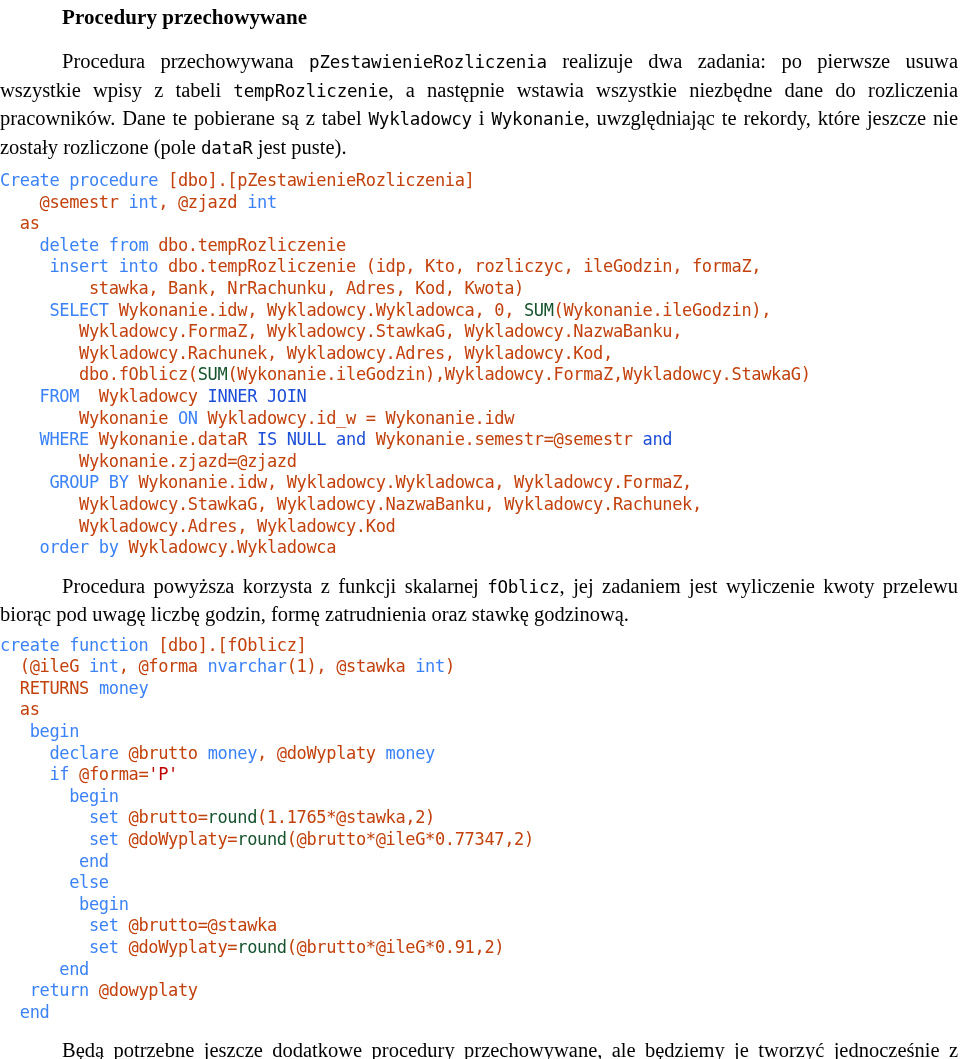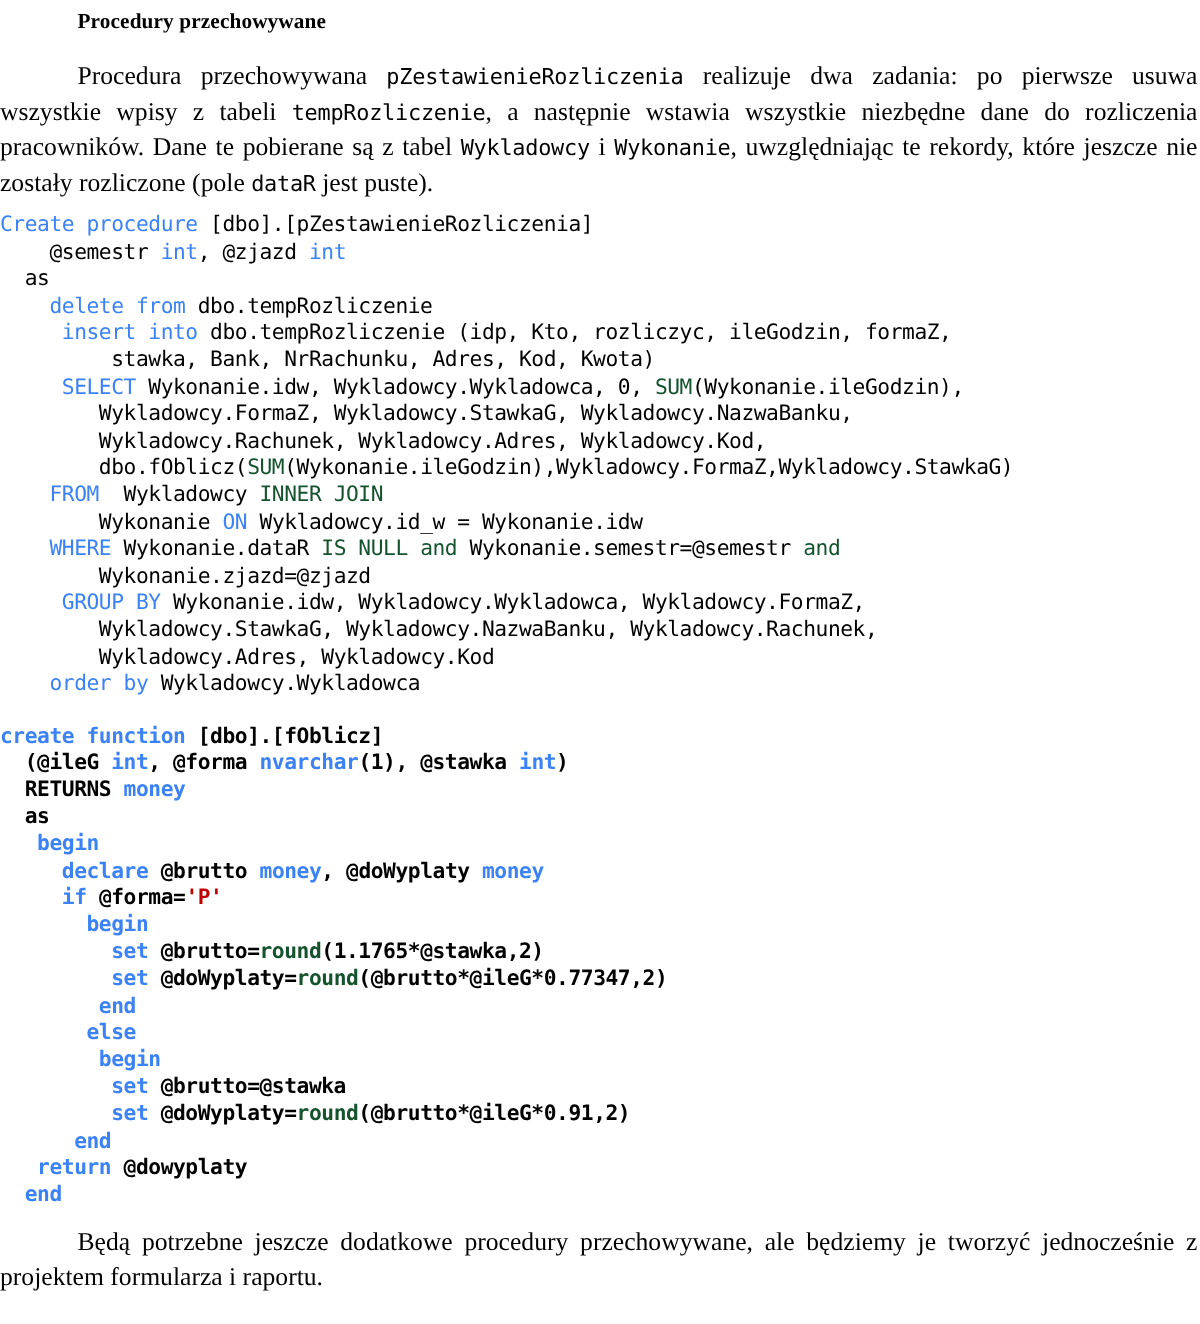--- a/index.html
+++ b/index.html
@@ -20,21 +20,21 @@
     position: relative;
     box-sizing: border-box;
     padding: 0;
     background: #ffffff;
   }
 
   
   .doc-heading {
     font-family: "Liberation Serif", "DejaVu Serif", serif;
     font-weight: bold;
-    font-size: 17px;
+    font-size: 21px;
     line-height: 26px;
     margin: 0;
     padding: 4px 0 0 0;
     text-indent: 62px;
     letter-spacing: 0.1px;
   }
 
   
   .para {
     font-family: "Liberation Serif", "DejaVu Serif", serif;
@@ -58,48 +58,49 @@
   .code {
     font-family: "DejaVu Sans Mono", "Liberation Mono", monospace;
     font-size: 17px;
     line-height: 21.6px;
     white-space: pre;
     color: #000000;
     margin: 0;
     letter-spacing: -0.35px;
   }
   .code-block-1 { margin-top: 8px; }
-  .code-block-2 { margin-top: 6px; font-weight: bold; }
+  .code-block-2 { margin-top: 6px; }
   .code .ln { display: block; min-height: 21.6px; }
 
   
   .kw   { color: #3b82f6; }          
-  .kw2  { color: #14532d; }          
+  .kw2  { color: #1d4ed8; }          
   .fn   { color: #14532d; }          
   .str  { color: #c00000; }          
-  .id   { color: #000000; }          
+  .id   { color: #c2410c; }          
 
   .spacer-sm { height: 8px; }
   .spacer-md { height: 14px; }
 </style>
 </head>
 <body>
 
 <div class="page">
 
   <h1 class="doc-heading">Procedury przechowywane</h1>
 
   <div class="spacer-sm"></div>
 
   <p class="para first"><span class="ind"></span><span>Procedura przechowywana </span><span class="mono-inline">pZestawienieRozliczenia</span><span> realizuje dwa zadania: po pierwsze usuwa wszystkie wpisy z tabeli </span><span class="mono-inline">tempRozliczenie</span><span>, a następnie wstawia wszystkie niezbędne dane do rozliczenia pracowników. Dane te pobierane są z tabel </span><span class="mono-inline">Wykladowcy</span><span> i </span><span class="mono-inline">Wykonanie</span><span>, uwzględniając te rekordy, które jeszcze nie zostały rozliczone (pole </span><span class="mono-inline">dataR</span><span> jest puste).</span></p>
 
   <div class="code code-block-1"><span class="ln"><span class="kw">Create procedure </span><span class="id">[dbo].[pZestawienieRozliczenia]</span></span><span class="ln">    <span class="id">@semestr </span><span class="kw">int</span><span class="id">, @zjazd </span><span class="kw">int</span></span><span class="ln">  <span class="id">as</span></span><span class="ln">    <span class="kw">delete from </span><span class="id">dbo.tempRozliczenie</span></span><span class="ln">     <span class="kw">insert into </span><span class="id">dbo.tempRozliczenie (idp, Kto, rozliczyc, ileGodzin, formaZ,</span></span><span class="ln">         <span class="id">stawka, Bank, NrRachunku, Adres, Kod, Kwota)</span></span><span class="ln">     <span class="kw">SELECT </span><span class="id">Wykonanie.idw, Wykladowcy.Wykladowca, 0, </span><span class="fn">SUM</span><span class="id">(Wykonanie.ileGodzin),</span></span><span class="ln">        <span class="id">Wykladowcy.FormaZ, Wykladowcy.StawkaG, Wykladowcy.NazwaBanku,</span></span><span class="ln">        <span class="id">Wykladowcy.Rachunek, Wykladowcy.Adres, Wykladowcy.Kod,</span></span><span class="ln">        <span class="id">dbo.fOblicz(</span><span class="fn">SUM</span><span class="id">(Wykonanie.ileGodzin),Wykladowcy.FormaZ,Wykladowcy.StawkaG)</span></span><span class="ln">    <span class="kw">FROM </span><span class="id"> Wykladowcy </span><span class="kw2">INNER JOIN</span></span><span class="ln">        <span class="id">Wykonanie </span><span class="kw">ON</span><span class="id"> Wykladowcy.id_w = Wykonanie.idw</span></span><span class="ln">    <span class="kw">WHERE </span><span class="id">Wykonanie.dataR </span><span class="kw2">IS NULL and</span><span class="id"> Wykonanie.semestr=@semestr </span><span class="kw2">and</span></span><span class="ln">        <span class="id">Wykonanie.zjazd=@zjazd</span></span><span class="ln">     <span class="kw">GROUP BY </span><span class="id">Wykonanie.idw, Wykladowcy.Wykladowca, Wykladowcy.FormaZ,</span></span><span class="ln">        <span class="id">Wykladowcy.StawkaG, Wykladowcy.NazwaBanku, Wykladowcy.Rachunek,</span></span><span class="ln">        <span class="id">Wykladowcy.Adres, Wykladowcy.Kod</span></span><span class="ln">    <span class="kw">order by </span><span class="id">Wykladowcy.Wykladowca</span></span></div>
 
   <div class="spacer-md"></div>
 
+  <p class="para"><span class="ind"></span><span>Procedura powyższa korzysta z funkcji skalarnej </span><span class="mono-inline">fOblicz</span><span>, jej zadaniem jest wyliczenie kwoty przelewu biorąc pod uwagę liczbę godzin, formę zatrudnienia oraz stawkę godzinową.</span></p>
 
   <div class="code code-block-2"><span class="ln"><span class="kw">create function </span><span class="id">[dbo].[fOblicz]</span></span><span class="ln">  <span class="id">(@ileG </span><span class="kw">int</span><span class="id">, @forma </span><span class="kw">nvarchar</span><span class="id">(1), @stawka </span><span class="kw">int</span><span class="id">)</span></span><span class="ln">  <span class="id">RETURNS </span><span class="kw">money</span></span><span class="ln">  <span class="id">as</span></span><span class="ln">   <span class="kw">begin</span></span><span class="ln">     <span class="kw">declare </span><span class="id">@brutto </span><span class="kw">money</span><span class="id">, @doWyplaty </span><span class="kw">money</span></span><span class="ln">     <span class="kw">if</span><span class="id"> @forma=</span><span class="str">'P'</span></span><span class="ln">       <span class="kw">begin</span></span><span class="ln">         <span class="kw">set</span><span class="id"> @brutto=</span><span class="fn">round</span><span class="id">(1.1765*@stawka,2)</span></span><span class="ln">         <span class="kw">set</span><span class="id"> @doWyplaty=</span><span class="fn">round</span><span class="id">(@brutto*@ileG*0.77347,2)</span></span><span class="ln">        <span class="kw">end</span></span><span class="ln">       <span class="kw">else</span></span><span class="ln">        <span class="kw">begin</span></span><span class="ln">         <span class="kw">set</span><span class="id"> @brutto=@stawka</span></span><span class="ln">         <span class="kw">set</span><span class="id"> @doWyplaty=</span><span class="fn">round</span><span class="id">(@brutto*@ileG*0.91,2)</span></span><span class="ln">      <span class="kw">end</span></span><span class="ln">   <span class="kw">return </span><span class="id">@dowyplaty</span></span><span class="ln">  <span class="kw">end</span></span></div>
 
   <div class="spacer-md"></div>
 
   <p class="para"><span class="ind"></span><span>Będą potrzebne jeszcze dodatkowe procedury przechowywane, ale będziemy je tworzyć jednocześnie z projektem formularza i raportu.</span></p>
 
 </div>
 
 </body></html>

